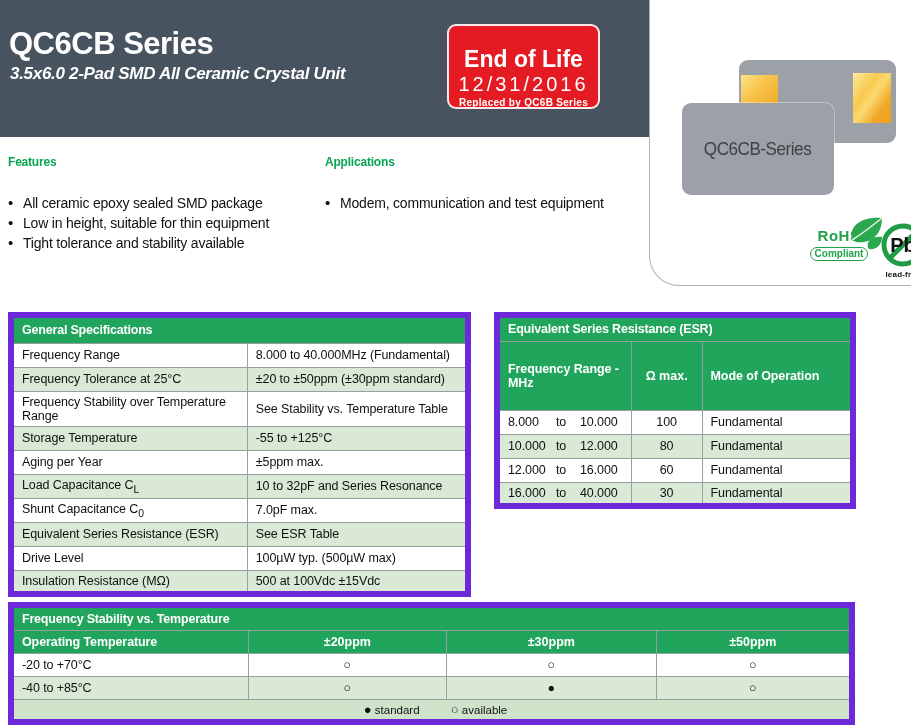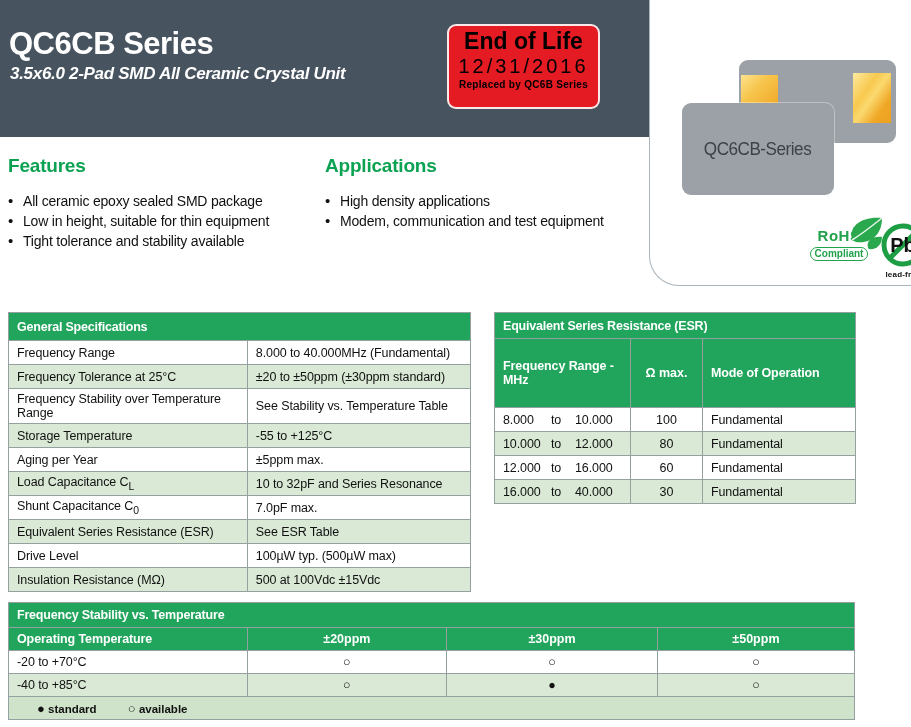--- a/index.html
+++ b/index.html
@@ -6,21 +6,21 @@
   html,body { background:#ffffff; }
   body { font-family:"Liberation Sans", sans-serif; color:#111; }
   .page { position:relative; width:911px; height:727px; background:#fff; overflow:hidden; }
 
   
   .header-band { position:absolute; left:0; top:0; width:706px; height:137px; background:#47535e; }
   .header-title { position:absolute; left:9px; top:26px; color:#fff; font-size:31px; font-weight:bold; letter-spacing:-0.5px; }
   .header-subtitle { position:absolute; left:10px; top:64px; color:#fff; font-size:17px; font-weight:bold; font-style:italic; letter-spacing:-0.3px; }
 
   .eol-badge { position:absolute; left:447px; top:24px; width:153px; height:85px; background:#e41b23;
-    border:2px solid rgba(255,255,255,0.9); border-radius:9px; text-align:center; color:#000000; padding-top:2px; }
+    border:2px solid rgba(255,255,255,0.9); border-radius:9px; text-align:center; color:#ffffff; padding-top:20px; }
   .eol-line1 { font-size:23px; font-weight:bold; line-height:26px; }
   .eol-line2 { font-size:20px; letter-spacing:3px; line-height:24px; }
   .eol-line3 { font-size:10px; font-weight:bold; letter-spacing:0.3px; line-height:14px; }
 
   
   .product-panel { position:absolute; left:649px; top:0; width:262px; height:286px; background:#fff;
     border-left:1px solid #a9b4bd; border-bottom:1px solid #a9b4bd; border-bottom-left-radius:30px; overflow:hidden; }
   .chip { position:absolute; border-radius:9px; background:#9ba1a6; }
   .chip-back { left:89px; top:60px; width:157px; height:83px; }
   .pad { position:absolute; background:linear-gradient(135deg,#fde48e 0%,#f7c44c 45%,#f0ab2b 100%); }
@@ -35,29 +35,29 @@
   .rohs-word { font-size:15px; font-weight:bold; letter-spacing:0.5px; text-shadow:0 0 1px #fff; line-height:15px; }
   .rohs-pill { display:inline-block; font-size:10px; font-weight:bold; border:1.5px solid #23a24c; border-radius:7px; padding:0 4px; line-height:12px; margin-top:2px; }
   .leaf-svg { position:absolute; right:-12px; top:-14px; }
   .pb-badge { position:absolute; left:230px; top:222px; width:46px; text-align:center; }
   .pb-caption { font-size:8px; font-weight:bold; color:#111; margin-top:-2px; letter-spacing:0.2px; }
 
   
   .list-block { position:absolute; top:155px; }
   .features-block { left:8px; width:300px; }
   .applications-block { left:325px; width:320px; }
-  .list-heading { color:#0ba252; font-size:19px; font-weight:bold; margin-bottom:14px; letter-spacing:-0.2px; }
+  .list-heading { color:#0ba252; font-size:12px; font-weight:bold; margin-bottom:24px; letter-spacing:-0.2px; }
   .bullet-list { list-style:none; }
   .bullet-list li { position:relative; padding-left:15px; font-size:14px; line-height:20px; color:#101010; letter-spacing:-0.2px; }
   .bullet-list li::before { content:"•"; position:absolute; left:0; top:0; font-size:15px; color:#101010; }
 
   
   table { border-collapse:collapse; table-layout:fixed; }
   .spec-table td, .spec-table th { border:1px solid #95a0a0; font-size:12.5px; }
-  .tbl-outer { border:1px solid #6d28d9; }
+  .tbl-outer { border:6px solid #6d28d9; }
   .tbl-title { background:#21a55c; color:#fff; font-size:16.5px; font-weight:bold; text-align:left; padding:3px 8px; letter-spacing:-0.2px; }
   .tbl-subhead { background:#21a55c; color:#fff; font-weight:bold; }
   .row-alt { background:#d9e9d5; }
   .cell { padding:3px 8px; text-align:left; letter-spacing:-0.1px; }
 
   
   .general-table { position:absolute; left:8px; top:312px; width:463px; }
   .general-table td { height:24px; }
   .general-table tr.title-row td { height:28px; }
 
@@ -68,21 +68,21 @@
   .esr-table .subhead-cell { padding:20px 8px; font-size:12.5px; }
   .num-f { display:inline-block; width:48px; }
   .num-w { display:inline-block; width:24px; }
   .ctr { text-align:center; }
 
   
   .stability-table { position:absolute; left:8px; top:602px; width:847px; }
   .stability-table td { height:23px; }
   .stability-table tr.title-row td { height:25px; }
   .sym { font-size:13px; }
-  .legend-row td { background:#cfe3ca; text-align:left; padding-right:20px; font-size:11.5px;font-weight:bold; }
+  .legend-row td { background:#cfe3ca; text-align:center; padding-right:20px; font-size:11.5px; }
   .legend-item { margin-left:28px; }
 </style>
 </head>
 <body>
 
 <div class="page">
 
   <div class="header-band">
     <div class="header-title">QC6CB Series</div>
     <div class="header-subtitle">3.5x6.0 2-Pad SMD All Ceramic Crystal Unit</div>
@@ -125,21 +125,20 @@
     <ul class="bullet-list">
       <li>All ceramic epoxy sealed SMD package</li>
       <li>Low in height, suitable for thin equipment</li>
       <li>Tight tolerance and stability available</li>
     </ul>
   </div>
 
   <div class="list-block applications-block">
     <div class="list-heading">Applications</div>
     <ul class="bullet-list">
-      <li>High density applications</li>
       <li>Modem, communication and test equipment</li>
     </ul>
   </div>
 
   <table class="spec-table general-table tbl-outer">
     <colgroup>
         <col style="width:51.7%">
         <col style="width:48.3%">
       </colgroup>
     <tbody>

